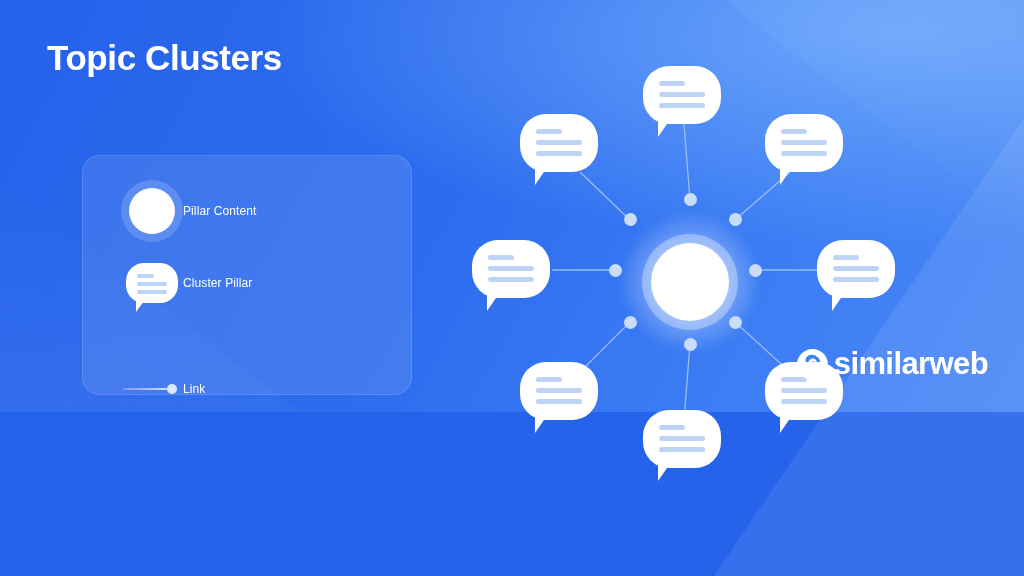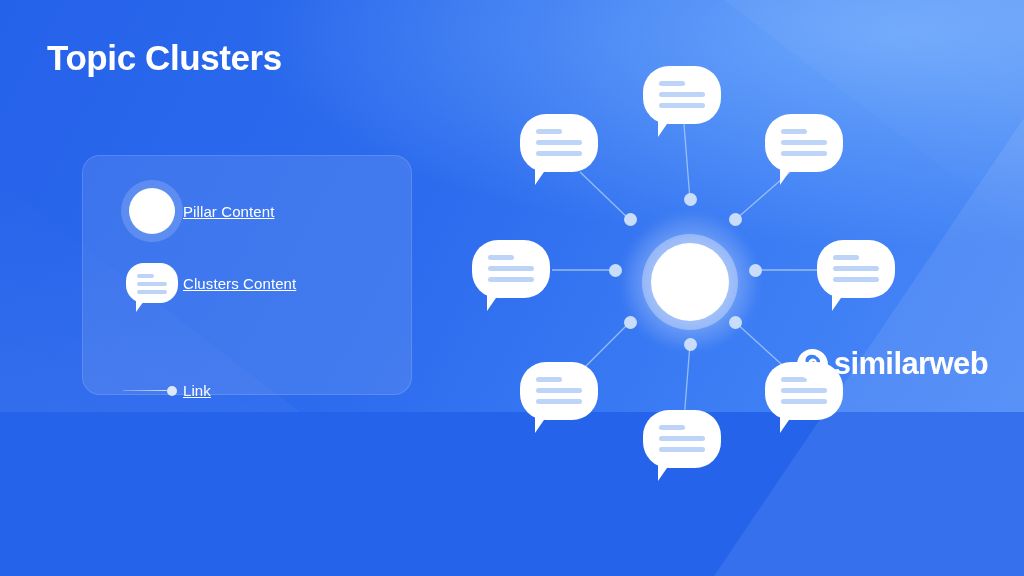--- a/index.html
+++ b/index.html
@@ -45,21 +45,21 @@
   
   #legend {
     position:absolute; left:82px; top:155px;
     width:330px; height:240px;
     background:rgba(255,255,255,.10);
     border:1px solid rgba(255,255,255,.13);
     border-radius:18px;
   }
   .legend-row { position:absolute; display:flex; align-items:center; }
   .legend-row .lbl {
-    color:#ffffff; font-size:15px; letter-spacing:.1px; white-space:nowrap;text-decoration:underline;
+    color:#ffffff; font-size:12px; letter-spacing:.1px; white-space:nowrap;
   }
   #row-pillar  { left:38px; top:32px;  }
   #row-cluster { left:38px; top:107px; }
   #row-link    { left:38px; top:182px;margin-top:44px; }
 
   .ic-wrap { width:62px; display:flex; justify-content:center; align-items:center; }
 
   
   .pillar-ic {
     width:46px; height:46px; border-radius:50%;
@@ -173,21 +173,21 @@
     <div class="legend-row" id="row-cluster">
       <div class="ic-wrap">
         <div class="bub-ic">
           <div class="body"></div>
           <div class="ln l1"></div>
             <div class="ln l2"></div>
             <div class="ln l3"></div>
           <div class="tail"></div>
         </div>
       </div>
-      <span class="lbl">Clusters Content</span>
+      <span class="lbl">Cluster Pillar</span>
     </div>
 
     <div class="legend-row" id="row-link">
       <div class="ic-wrap">
         <div class="link-ic">
             <div class="bar"></div>
             <div class="dot"></div>
           </div>
       </div>
       <span class="lbl">Link</span>

